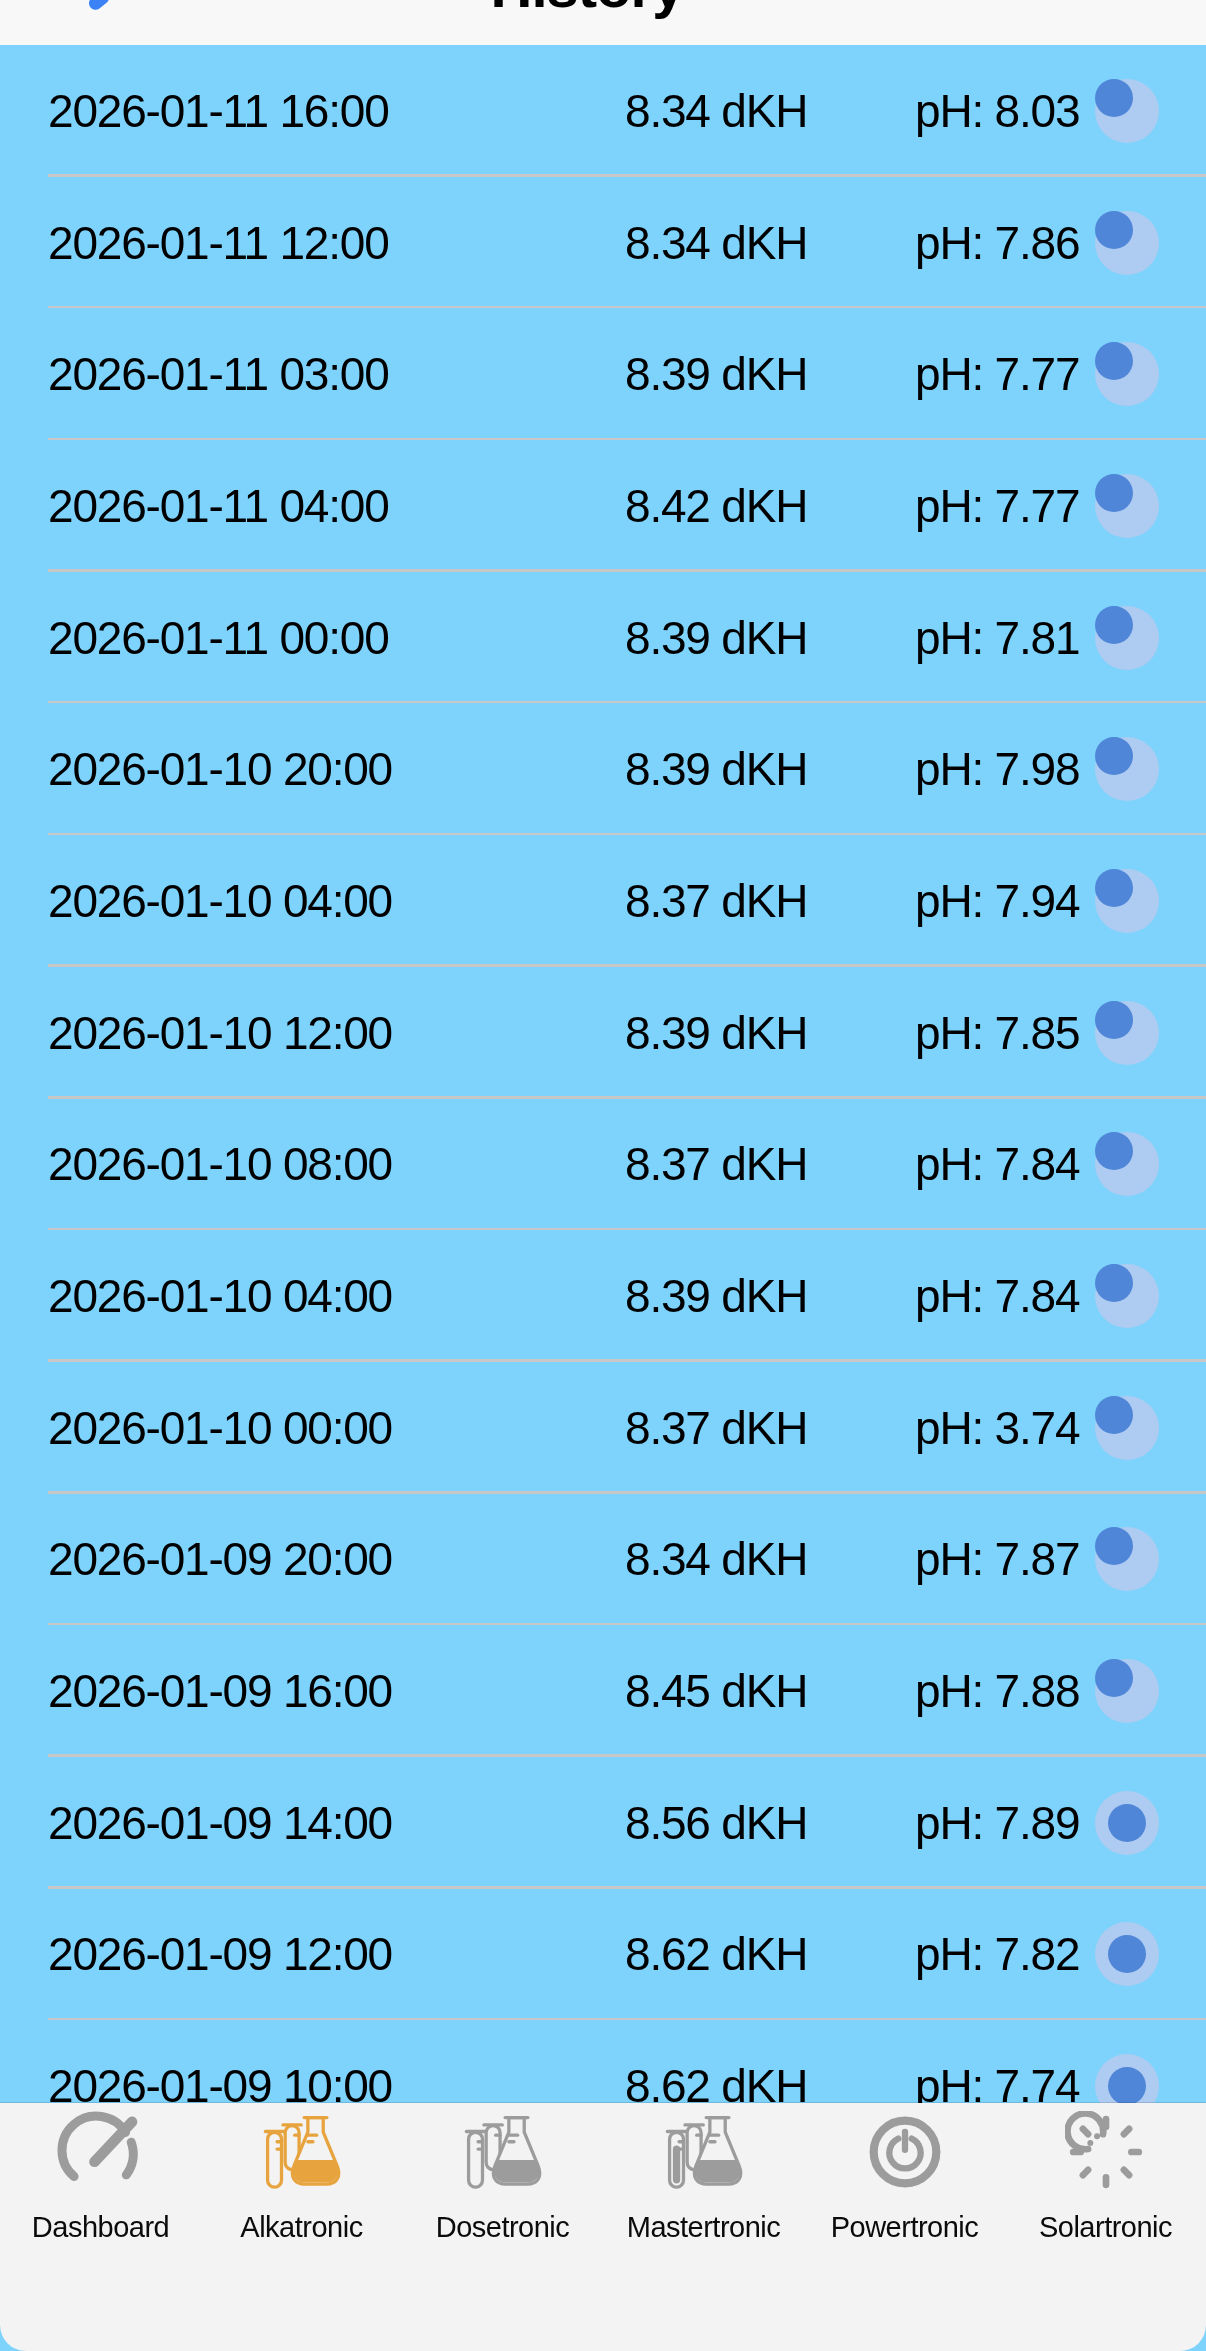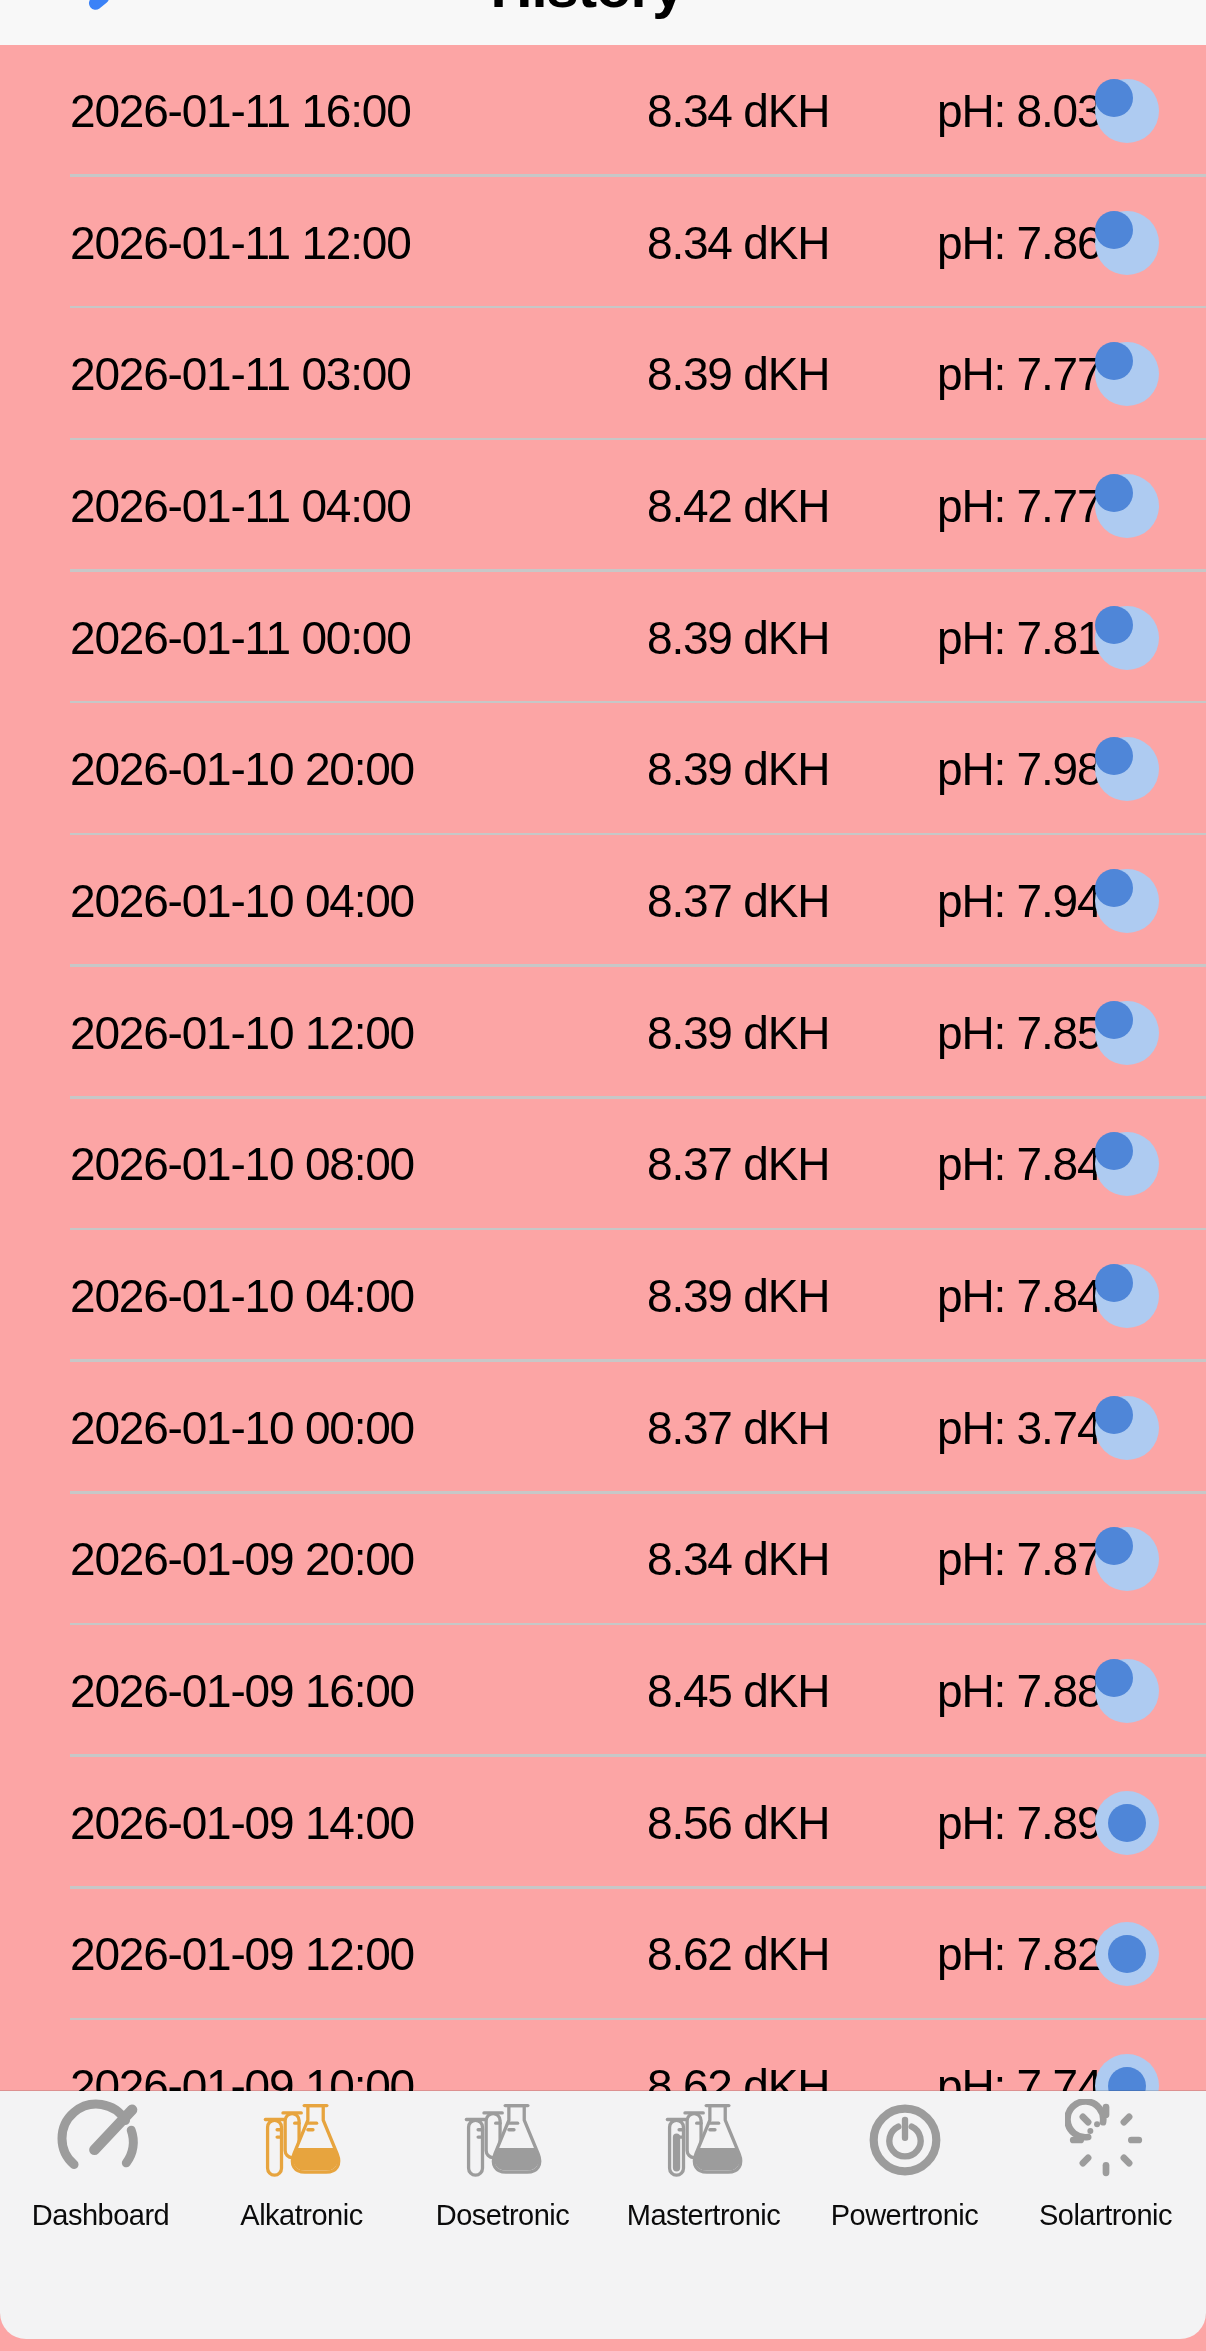--- a/index.html
+++ b/index.html
@@ -18,21 +18,21 @@
     background:#3b82f7;border-radius:7px;transform:rotate(-38deg);
   }
   .nav-title{
     position:absolute;left:587px;top:-47px;transform:translateX(-50%);
     font-size:58px;line-height:67px;font-weight:700;color:#000;
     letter-spacing:-1px;white-space:nowrap;
   }
   
   .list{
     position:absolute;top:45px;left:0;right:0;bottom:0;
-    background:#fca5a5;overflow:hidden;z-index:1;padding-left:22px;
+    background:#7dd3fc;overflow:hidden;z-index:1;
   }
   .row{
     position:relative;height:131.7px;display:flex;align-items:center;
     padding-left:48px;box-sizing:border-box;
   }
   .row::after{
     content:"";position:absolute;left:48px;right:0;bottom:0;height:2.5px;
     background:#c7c7c7;
   }
   .row span{display:block;}
@@ -43,21 +43,21 @@
   .c-kh{width:290px;margin-left:40px;}
   .dot{
     position:absolute;right:47px;top:50%;transform:translateY(-50%);
     width:64px;height:64px;border-radius:50%;background:#aecbf1;
     display:none;align-items:center;justify-content:center;
   }
   .row.flagged .dot{display:flex;}
   .dot-inner{width:38px;height:38px;border-radius:50%;background:#4f86d8;}
   
   .tabbar{
-    position:absolute;left:0;right:0;bottom:12px;height:248px;
+    position:absolute;left:0;right:0;bottom:0;height:248px;
     background:#f3f3f4;z-index:10;display:flex;
     box-shadow:0 -1px 0 rgba(0,0,0,0.12);
     border-radius:0 0 26px 26px;padding-top:8px;box-sizing:border-box;
   }
   .tab{flex:1;display:flex;flex-direction:column;align-items:center;}
   .tab-icon{height:82px;display:flex;align-items:flex-end;justify-content:center;}
   .tab-icon svg{display:block;}
   .tab-label{
     margin-top:18px;font-size:29px;letter-spacing:-0.5px;color:#0b0b0b;
     white-space:nowrap;

